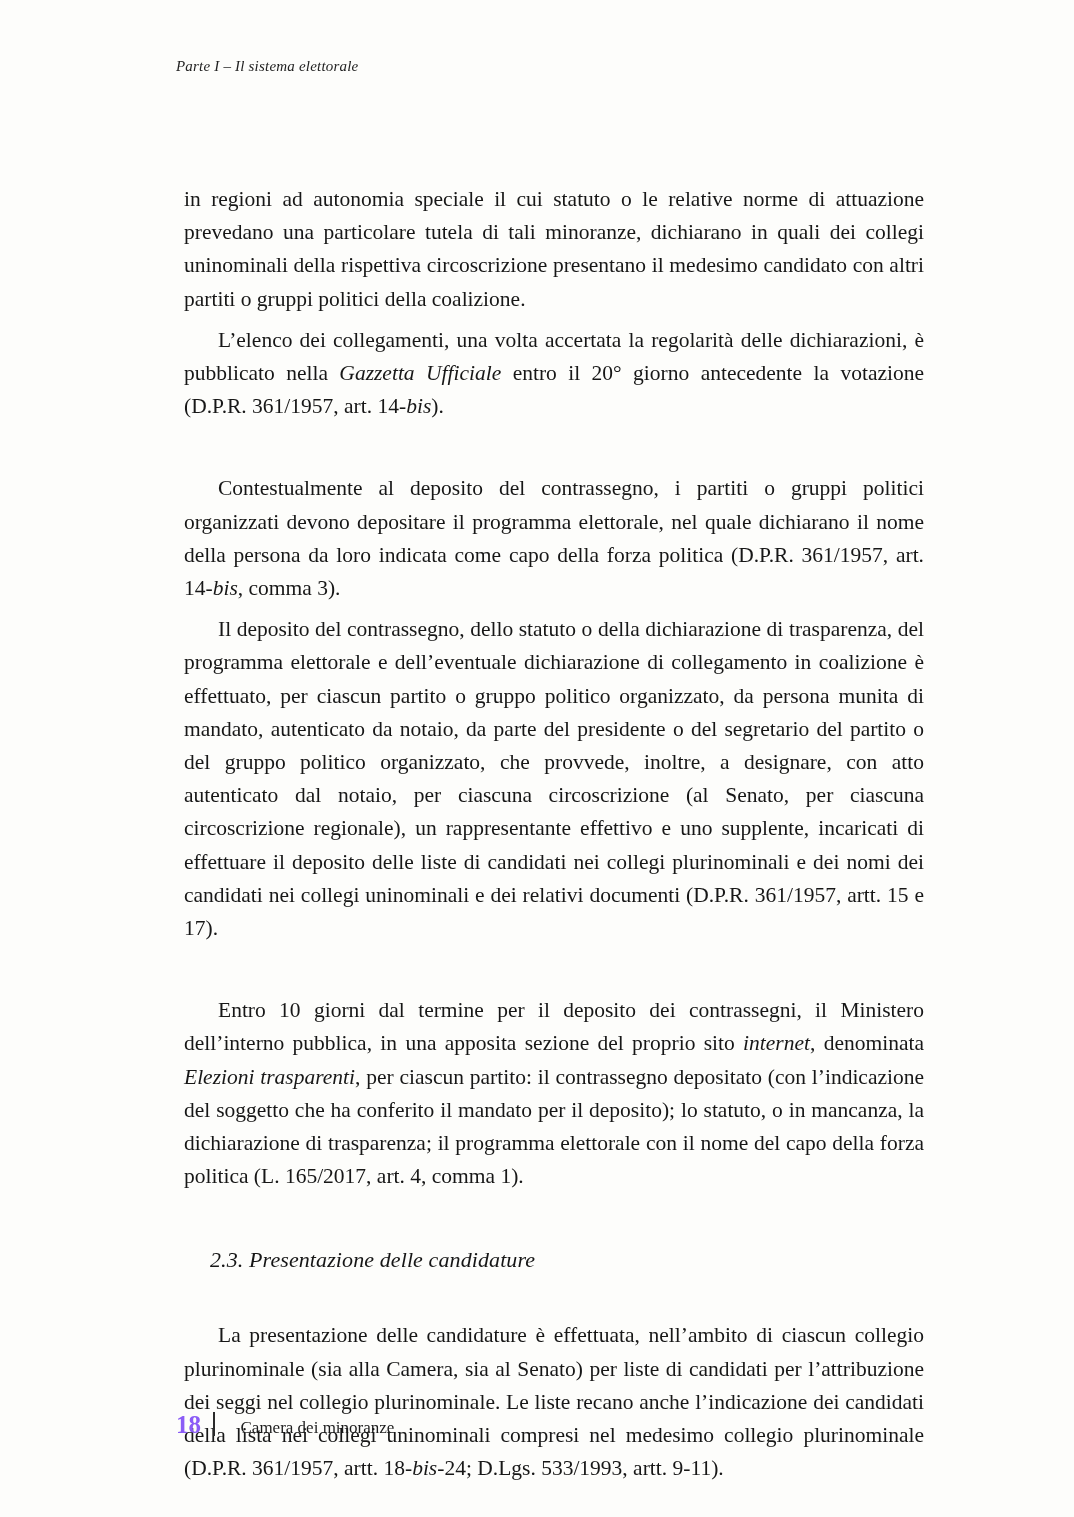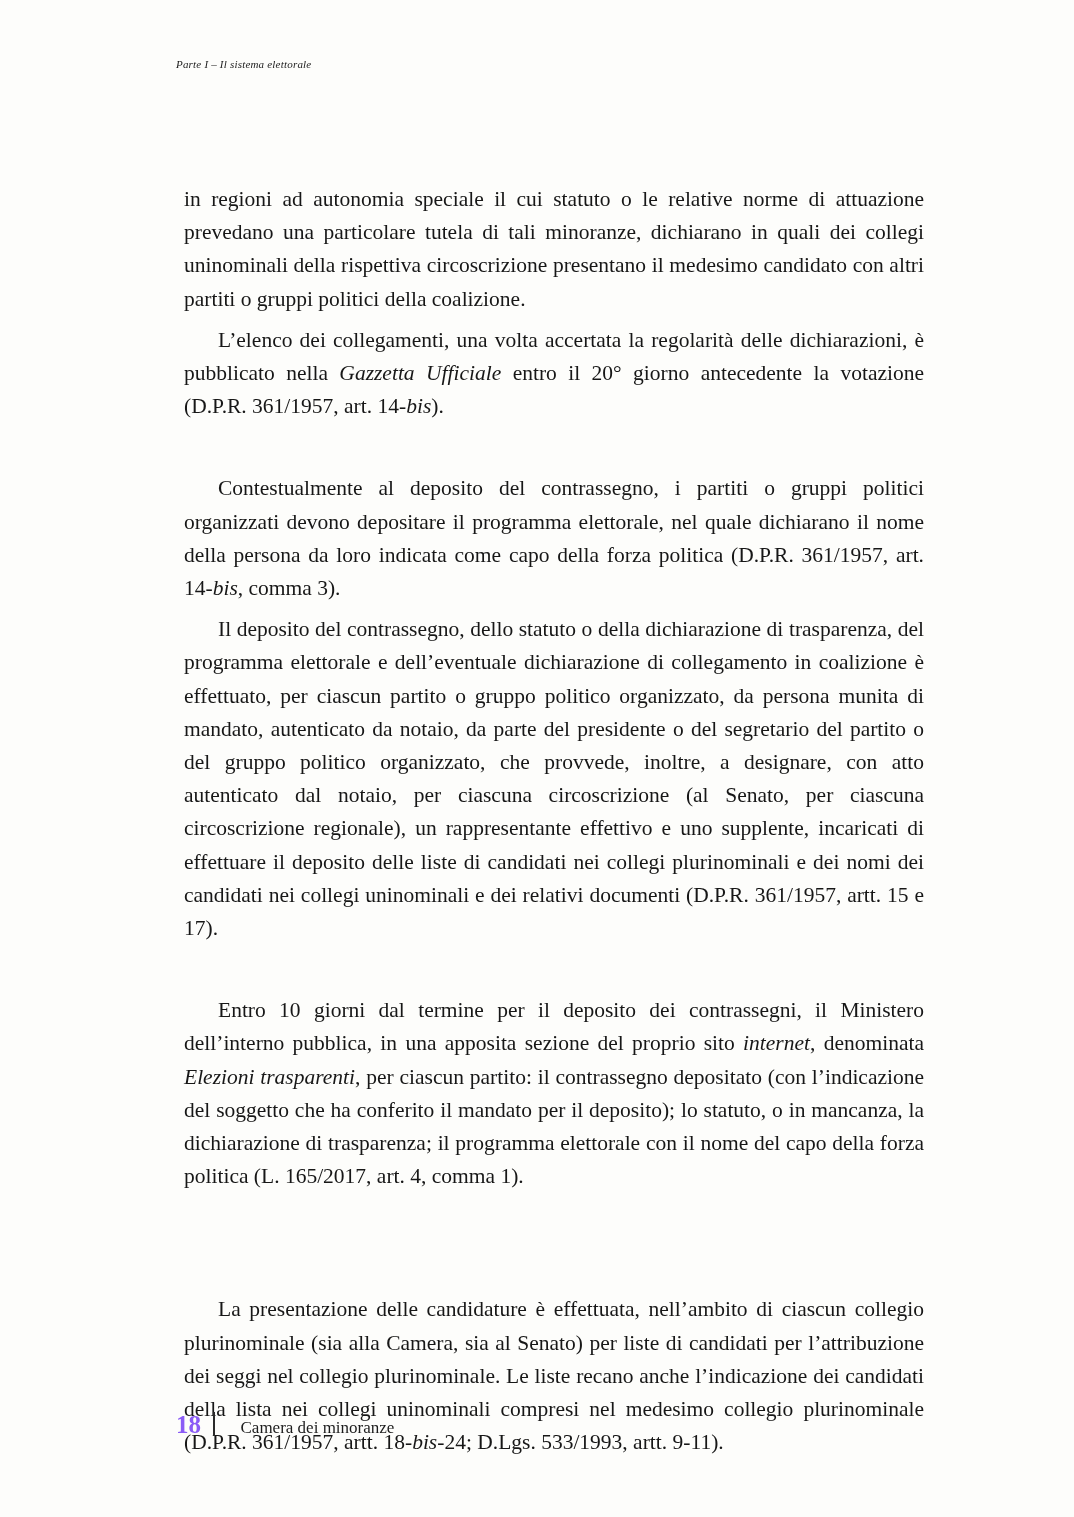--- a/index.html
+++ b/index.html
@@ -15,21 +15,21 @@
     font-family: "Liberation Serif", serif;
     color: #1b1b1b;
     overflow: hidden;
   }
   .running-head {
     position: absolute;
     top: 58px;
     left: 176px;
     font-family: "Liberation Serif", serif;
     font-style: italic;
-    font-size: 11px;
+    font-size: 15px;
     letter-spacing: 0.2px;
     color: #222;
   }
   .content {
     position: absolute;
     top: 175px;
     left: 176px;
     width: 756px;
   }
   p.body {
@@ -106,20 +106,21 @@
         <p class="body">in regioni ad autonomia speciale il cui statuto o le relative norme di attuazione prevedano una particolare tutela di tali minoranze, dichiarano in quali dei collegi uninominali della rispettiva circoscrizione presentano il medesimo candidato con altri partiti o gruppi politici della coalizione.</p>
         <p class="body indent">L’elenco dei collegamenti, una volta accertata la regolarità delle dichiarazioni, è pubblicato nella <i class="it">Gazzetta Ufficiale</i> entro il 20° giorno antecedente la votazione (D.P.R. 361/1957, art. 14-<i class="it">bis</i>).</p>
         <div class="gap"></div>
         <p class="body indent">Contestualmente al deposito del contrassegno, i partiti o gruppi politici organizzati devono depositare il programma elettorale, nel quale dichiarano il nome della persona da loro indicata come capo della forza politica (D.P.R. 361/1957, art. 14-<i class="it">bis</i>, comma 3).</p>
         <p class="body indent">Il deposito del contrassegno, dello statuto o della dichiarazione di trasparenza, del programma elettorale e dell’eventuale dichiarazione di collegamento in coalizione è effettuato, per ciascun partito o gruppo politico organizzato, da persona munita di mandato, autenticato da notaio, da parte del presidente o del segretario del partito o del gruppo politico organizzato, che provvede, inoltre, a designare, con atto autenticato dal notaio, per ciascuna circoscrizione (al Senato, per ciascuna circoscrizione regionale), un rappresentante effettivo e uno supplente, incaricati di effettuare il deposito delle liste di candidati nei collegi plurinominali e dei nomi dei candidati nei collegi uninominali e dei relativi documenti (D.P.R. 361/1957, artt. 15 e 17).</p>
         <div class="gap"></div>
         <p class="body indent">Entro 10 giorni dal termine per il deposito dei contrassegni, il Ministero dell’interno pubblica, in una apposita sezione del proprio sito <i class="it">internet</i>, denominata <i class="it">Elezioni trasparenti</i>, per ciascun partito: il contrassegno depositato (con l’indicazione del soggetto che ha conferito il mandato per il deposito); lo statuto, o in mancanza, la dichiarazione di trasparenza; il programma elettorale con il nome del capo della forza politica (L. 165/2017, art. 4, comma 1).</p>
       </div>
 
     <div class="title-gap-top"></div>
+    <h2 class="section-title">2.3. Presentazione delle candidature</h2>
     <div class="title-gap-bottom"></div>
 
     <div id="paragraph-container-after">
         <p class="body indent">La presentazione delle candidature è effettuata, nell’ambito di ciascun collegio plurinominale (sia alla Camera, sia al Senato) per liste di candidati per l’attribuzione dei seggi nel collegio plurinominale. Le liste recano anche l’indicazione dei candidati della lista nei collegi uninominali compresi nel medesimo collegio plurinominale (D.P.R. 361/1957, artt. 18-<i class="it">bis</i>-24; D.Lgs. 533/1993, artt. 9-11).</p>
       </div>
   </div>
 
   <div class="footer">
     <span class="folio">18</span>
     <span class="folio-rule"></span>

